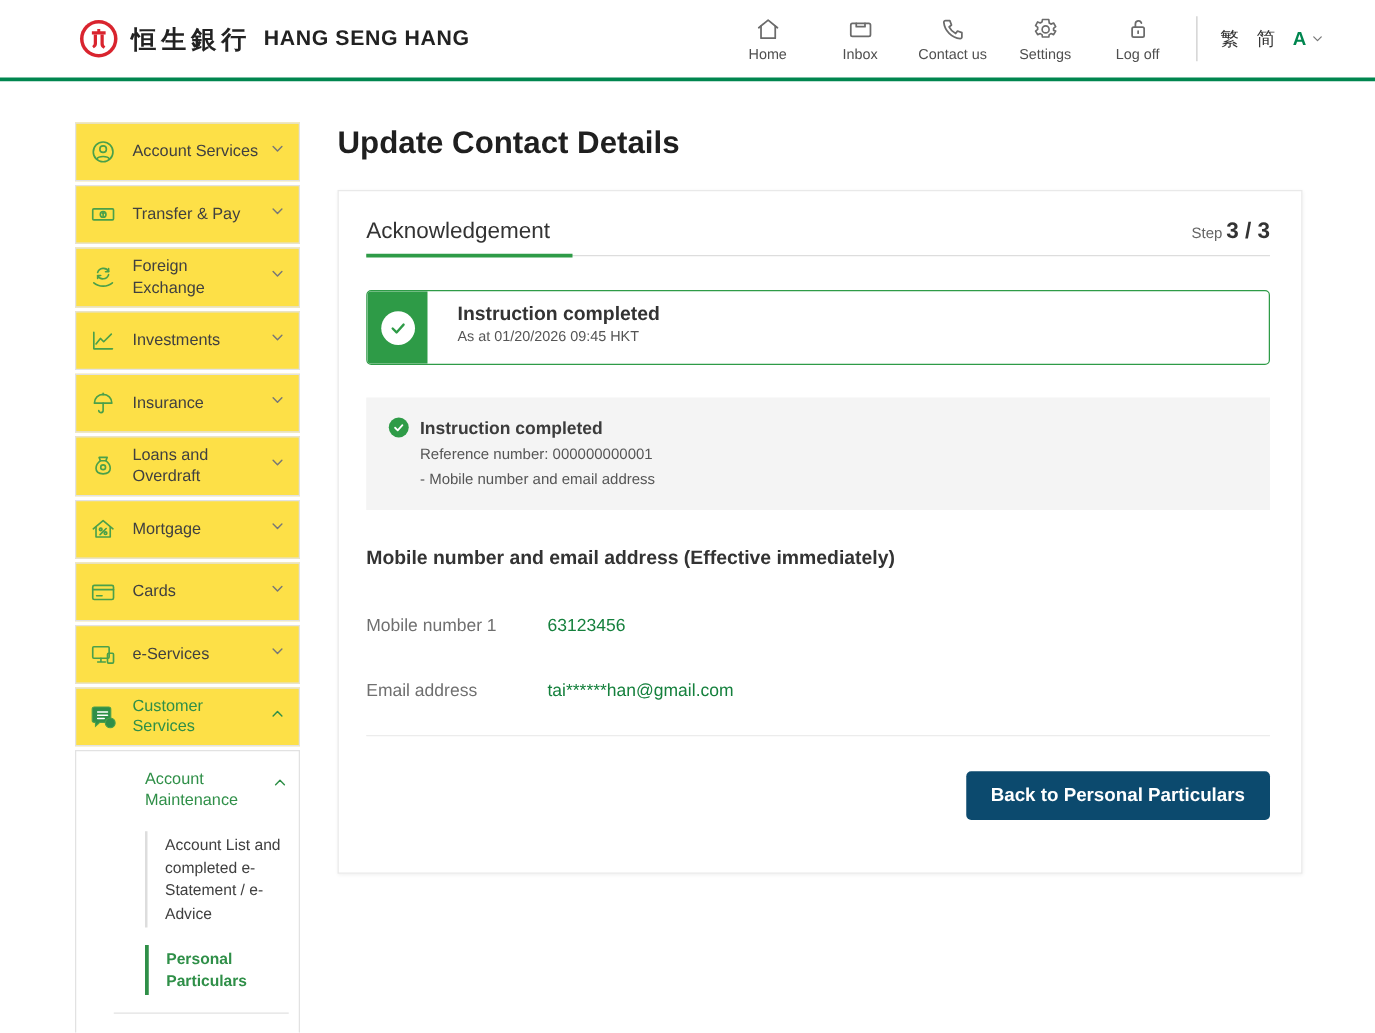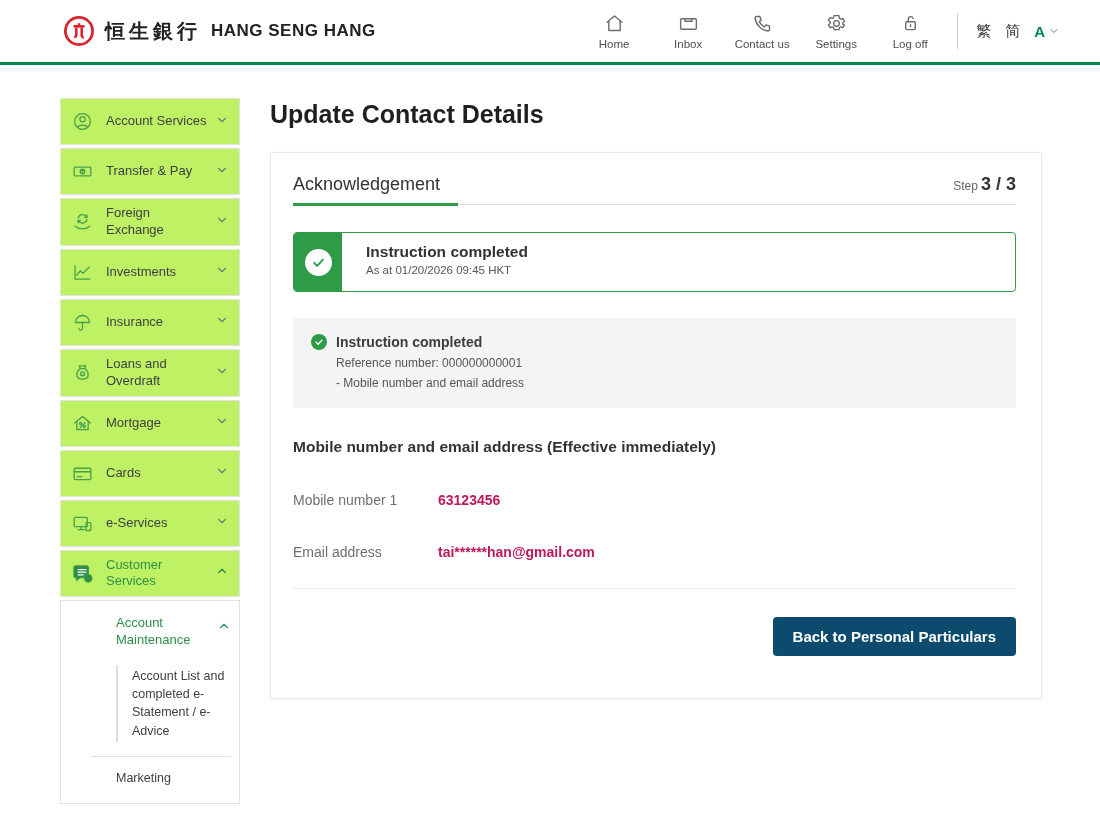--- a/index.html
+++ b/index.html
@@ -23,21 +23,21 @@
   .lang-group { display:flex; align-items:center; gap:14px; font-size:15px; color:#333; }
   .lang { cursor:pointer; }
   .font-size-ctl { display:flex; align-items:center; gap:3px; cursor:pointer; }
   .font-size-ctl .a { color:#00864f; font-weight:bold; font-size:15px; }
 
   
   .content { display:flex; padding:33px 0 0 60px; }
 
   
   .sidebar { width:180px; flex:none; }
-  .side-item { border:1px solid #e2e2e2; background:#bef264; min-height:47px; display:flex;
+  .side-item { border:1px solid #e2e2e2; background:#fde047; min-height:47px; display:flex;
     align-items:center; padding:6px 10px 6px 11px; margin-bottom:3px; cursor:pointer;justify-content:center; }
   .side-item svg { width:21px; height:21px; flex:none; stroke:#4aa04a; }
   .side-label { font-size:13px; color:#404040; line-height:1.3; width:102px; margin-left:13px; }
   .side-chev { margin-left:auto; flex:none; }
   .side-chev svg { width:14px; height:14px; stroke:#777; }
   .side-item.active .side-label { color:#2f8f48; }
   .side-item.active .side-chev svg { stroke:#2f8f48; }
   .submenu-box { border:1px solid #e2e2e2; background:#fff; margin-bottom:3px; padding:14px 8px 0 0; }
   .submenu-head { display:flex; align-items:flex-start; padding-left:55px; cursor:pointer; }
   .submenu-head .side-label { color:#2f8f48; font-size:13px; width:80px; margin-left:0; }
@@ -76,21 +76,21 @@
   .summary-head { display:flex; align-items:center; gap:9px; }
   .summary-head .circ { width:16px; height:16px; border-radius:50%; background:#2e9b47; flex:none;
     display:flex; align-items:center; justify-content:center; }
   .summary-head .circ svg { width:10px; height:10px; stroke:#fff; }
   .summary-title { font-size:14px; font-weight:bold; color:#3c3c3c; }
   .summary-line { font-size:12px; color:#555; margin:6px 0 0 25px; }
 
   .section-title { font-size:15.5px; font-weight:bold; color:#333; margin-top:30px; }
   .field-row { display:flex; margin-top:36px; }
   .field-label { width:145px; flex:none; font-size:14px; color:#6f6f6f; }
-  .field-value { font-size:14px; color:#be185d; font-weight:bold; }
+  .field-value { font-size:14px; color:#15803d; font-weight:normal; }
   .divider { border-top:1px solid #ececec; margin-top:28px; }
   .btn-row { display:flex; justify-content:flex-end; margin-top:28px; }
   .btn-primary { background:#0c4a6e; color:#fff; font-size:15px; font-weight:bold;
     border:none; border-radius:4px; padding:11px 20px; cursor:pointer;
     font-family:"Liberation Sans",sans-serif; }
 </style>
 </head>
 <body>
 
 <div class="header">
@@ -286,20 +286,21 @@
 
     <div class="submenu-box">
       <div class="submenu-head">
         <span class="side-label">Account Maintenance</span>
         <span class="side-chev"><svg viewBox="0 0 24 24" fill="none" stroke-width="2" stroke-linecap="round" stroke-linejoin="round">
               <polyline points="6 15 12 9 18 15"></polyline>
             </svg></span>
       </div>
       <div class="subitems">
         <div class="subitem">Account List and completed e-Statement / e-Advice</div>
+        <div class="subitem active">Personal Particulars</div>
       </div>
       <div class="submenu-sep"></div>
       <div class="next-item">Marketing</div>
     </div>
   </div>
 
   <div class="main">
     <div class="page-title">Update Contact Details</div>
 
     <div class="card">

